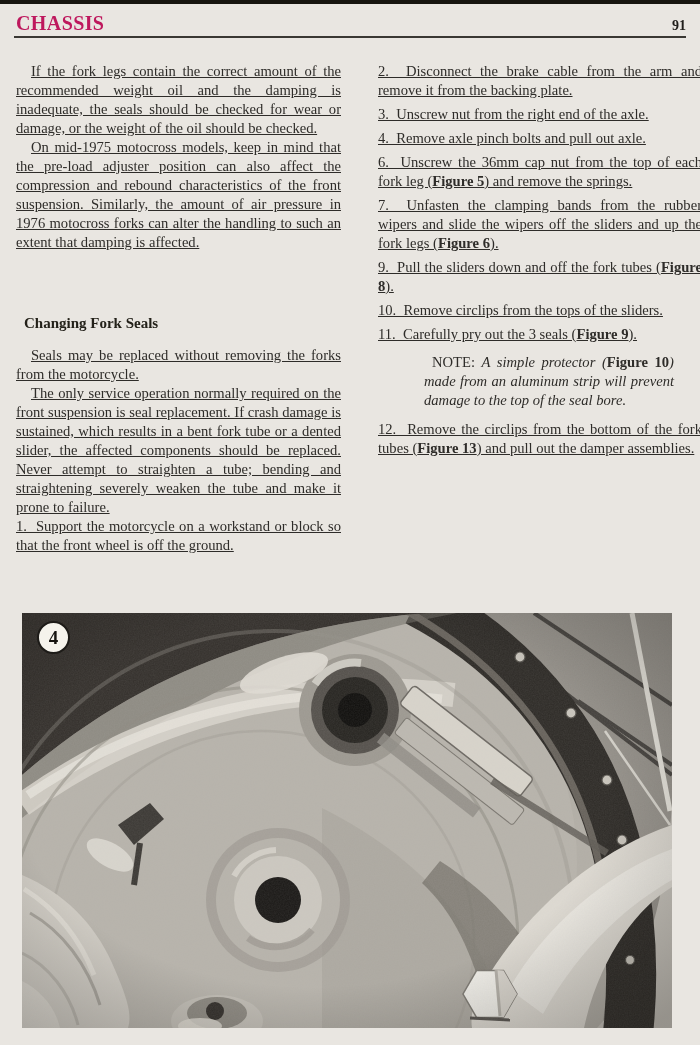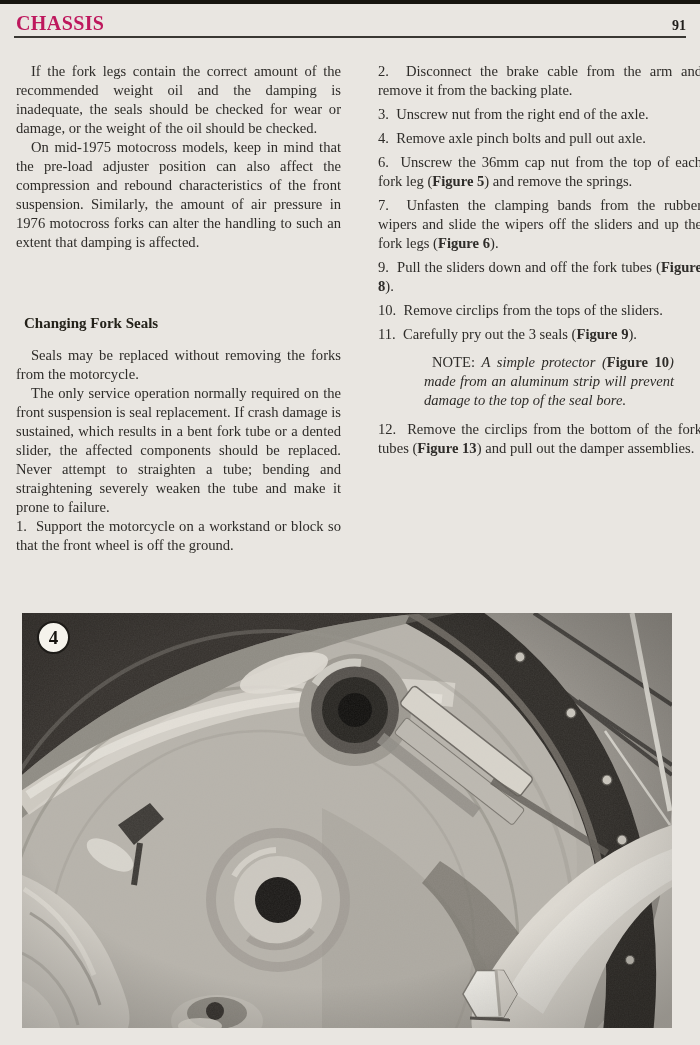--- a/index.html
+++ b/index.html
@@ -10,21 +10,21 @@
     color:#2e2c29;
   }
   .scan-topbar{position:absolute;left:0;top:0;width:700px;height:4px;background:#17150f;}
   .hdr{position:absolute;left:16px;top:12px;width:670px;display:flex;justify-content:space-between;align-items:baseline;}
   .hdr-title{font-weight:bold;font-size:20px;letter-spacing:.4px;color:#be185d;}
   .hdr-num{font-weight:bold;font-size:14px;color:#201e1b;}
   .hdr-rule{position:absolute;left:14px;top:36px;width:672px;height:0;border-top:2.5px solid #3a3833;}
   .col{position:absolute;top:62px;font-size:14.6px;line-height:19px;}
   .col-left{left:16px;width:325px;}
   .col-right{left:378px;width:324px;}
-  .para{margin:0;text-align:justify;}
+  .para{margin:0;text-align:justify;text-decoration:underline;}
   .para.step{margin:0 0 5px 0;}
   .ind{text-indent:15px;}
   .subhead{font-size:15px;font-weight:bold;margin:62px 0 13px 8px;color:#232119;}
   .note{margin:9px 28px 10px 46px;text-align:justify;text-indent:8px;}
   .b{font-weight:bold;}
   .i{font-style:italic;}
   .photo{position:absolute;left:22px;top:613px;width:650px;height:415px;margin:0;}
   .photo svg{display:block;width:650px;height:415px;}
   .fig-badge{
     position:absolute;left:15px;top:8px;width:33px;height:33px;border-radius:50%;

